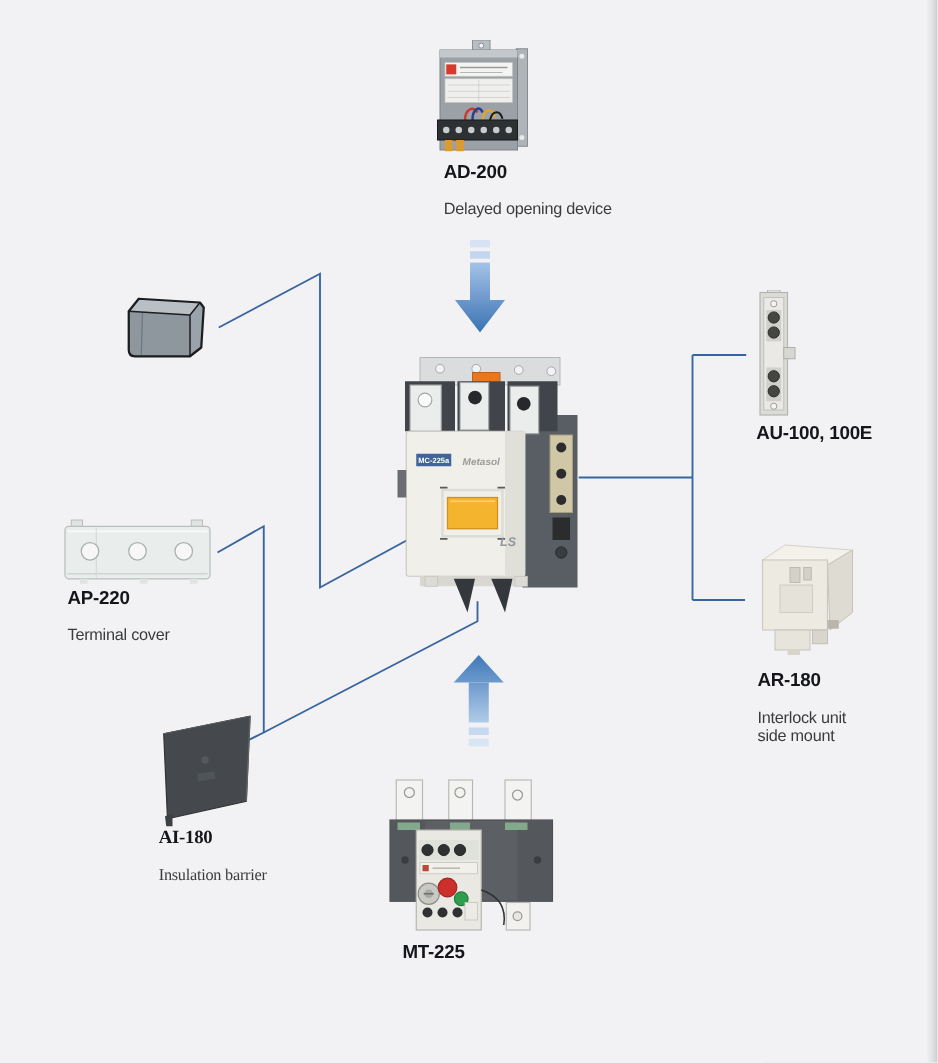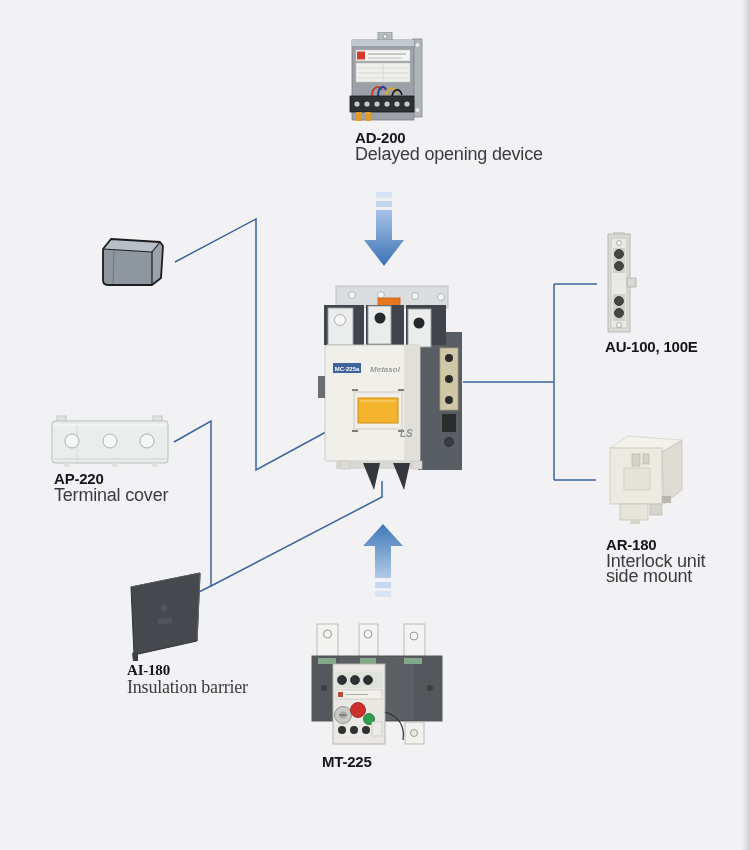--- a/index.html
+++ b/index.html
@@ -12,22 +12,22 @@
     position:absolute;top:0;right:0;width:9px;height:850px;
     background:linear-gradient(to right, rgba(130,134,140,0) 0%, rgba(130,134,140,0.22) 75%, rgba(130,134,140,0.38) 100%);
   }
   .abs{position:absolute;}
   .label{position:absolute;}
   .comp-title{
     font-weight:bold;font-size:15px;line-height:19px;letter-spacing:-0.2px;
     color:#15161a;white-space:nowrap;
   }
   .comp-desc{
-    font-size:18px;line-height:15px;letter-spacing:-0.2px;
-    color:#3a3b3d;white-space:nowrap;margin-top:0;
+    font-size:13px;line-height:15px;letter-spacing:-0.2px;
+    color:#3a3b3d;white-space:nowrap;margin-top:12px;
   }
   .comp-desc .line{display:block;}
   svg{display:block;}
 </style>
 </head>
 <body>
 
 <div class="canvas">
 
   <svg class="abs" style="left:0;top:0;" width="750" height="850" viewBox="0 0 750 850">

